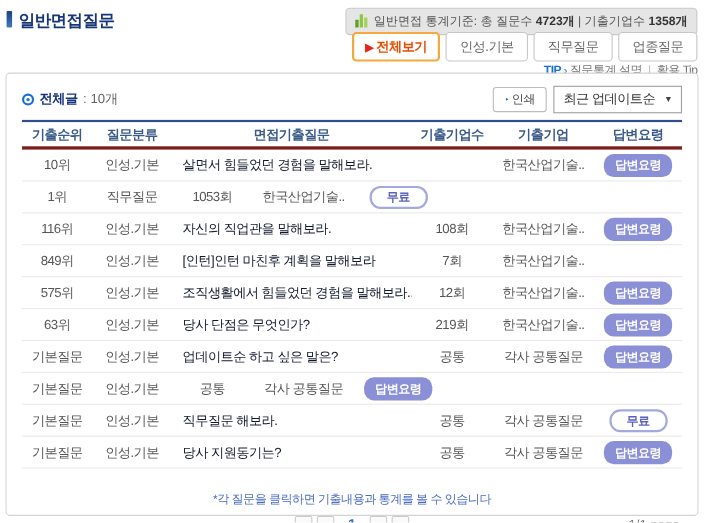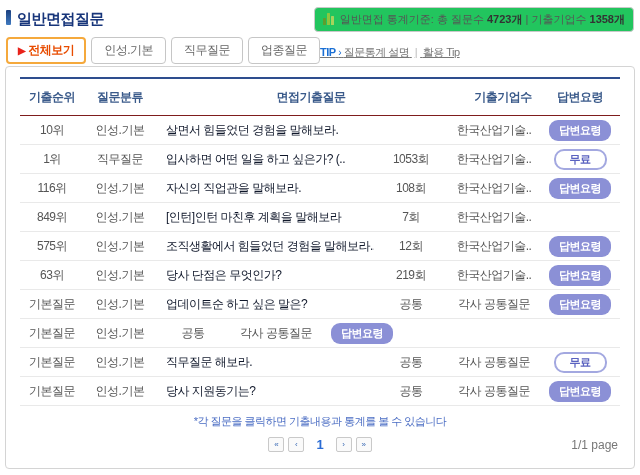--- a/index.html
+++ b/index.html
@@ -4,30 +4,30 @@
 <style>
   * { margin:0; padding:0; box-sizing:border-box; }
   html,body { width:640px; height:475px; background:#fff; font-family:"Liberation Sans","DejaVu Sans",sans-serif; overflow:hidden; }
   .page { width:640px; height:475px; position:relative; background:#fff; }
 
   
   .top-header { display:flex; justify-content:space-between; align-items:center; padding:6px 6px 0 6px; height:32px; }
   .title-wrap { display:flex; align-items:flex-start; gap:6px; }
   .title-bar { width:5px; height:15px; background:linear-gradient(180deg,#1b3f7e,#3f7ac0); border-radius:1px; }
   .page-title { font-size:15px; font-weight:bold; color:#17357a; letter-spacing:-0.5px; }
-  .stats-box { display:flex; align-items:center; gap:6px; border:1px solid #c9c9c9; border-radius:4px; padding:4px 8px; font-size:11px; color:#555; background:#22c55e; }
+  .stats-box { display:flex; align-items:center; gap:6px; border:1px solid #c9c9c9; border-radius:4px; padding:4px 8px; font-size:11px; color:#555; background:#e5e5e5; }
   .bar-icon { display:flex; align-items:flex-end; gap:1px; height:12px; }
   .bar-icon i { display:block; width:3px; border-radius:0.5px; }
   .bar-icon .b1 { height:7px; background:#5e9e2e; }
   .bar-icon .b2 { height:12px; background:#8dc63f; }
   .bar-icon .b3 { height:9px; background:#a6d35c; }
   .stats-num { font-weight:bold; color:#333; }
 
   
-  .tabs-row { display:flex; justify-content:flex-start; align-items:flex-end; padding:8px 6px 0 6px; height:32px; }
+  .tabs-row { display:flex; justify-content:center; align-items:flex-end; padding:8px 6px 0 6px; height:32px;flex-direction:column; }
   .tabs { display:flex; gap:5px; }
   .tab { font-size:12px; padding:4px 12px; border:1px solid #c6c6c6; border-radius:4px; background:#fff; color:#666; cursor:pointer; letter-spacing:-0.5px; white-space:nowrap; }
   .tab.active { border:2px solid #f5a93c; color:#e84c00; font-weight:bold; padding:3px 10px; }
   .tab.active .tab-arrow { color:#e8221a; font-size:10px; margin-right:3px; }
   .tip-area { font-size:11px; color:#777; padding-bottom:4px; letter-spacing:-0.5px; white-space:nowrap;text-decoration:underline; }
   .tip-label { color:#1a6fd4; font-weight:bold; }
   .tip-arrow { color:#1a6fd4; font-size:10px; }
   .tip-sep { color:#bbb; margin:0 3px; }
 
   
@@ -41,36 +41,36 @@
   .total-label { font-weight:bold; color:#17357a; letter-spacing:-0.5px; }
   .total-count { color:#666; }
   .toolbar-right { display:flex; align-items:center; gap:6px; }
   .print-btn { display:flex; align-items:center; gap:3px; border:1px solid #bdbdbd; border-radius:3px; background:#fff; font-size:11px; color:#444; padding:3px 10px; cursor:pointer; letter-spacing:-0.5px; }
   .print-arrow { color:#1a6fd4; font-size:9px; }
   .sort-select { display:flex; align-items:center; gap:8px; border:1px solid #9f9f9f; background:#fff; font-size:12px; color:#333; padding:3px 8px; cursor:pointer; letter-spacing:-0.5px; }
   .sort-caret { font-size:8px; color:#444; }
 
   
   .q-table { width:100%; }
-  .t-head { display:flex; align-items:center; border-top:2px solid #2e4e8e; border-bottom:1px solid #7f1d1d; height:39px; font-size:12px; font-weight:bold; color:#3a5a8a; letter-spacing:-0.5px; }
+  .t-head { display:flex; align-items:center; border-top:2px solid #2e4e8e; border-bottom:3px solid #7f1d1d; height:27px; font-size:12px; font-weight:bold; color:#3a5a8a; letter-spacing:-0.5px; }
   .t-row { display:flex; align-items:center; border-bottom:1px solid #e9e9e9; height:29px; font-size:12px; color:#555; letter-spacing:-0.5px; cursor:pointer; }
   .c-rank { width:64px; text-align:center; flex-shrink:0; }
   .c-cat { width:72px; text-align:center; flex-shrink:0; }
   .c-question { flex:1; text-align:left; padding-left:10px; overflow:hidden; white-space:nowrap; }
   .t-head .c-question { text-align:center; padding-left:0; }
   .c-count { width:74px; text-align:center; flex-shrink:0; }
   .c-company { width:92px; text-align:center; flex-shrink:0; overflow:hidden; white-space:nowrap; }
   .c-action { width:80px; text-align:center; flex-shrink:0; }
   .t-row .c-question { color:#0f172a; }
 
   .btn-answer { display:inline-block; background:#8b90d6; color:#fff; font-size:11px; font-weight:bold; border:none; border-radius:9px; padding:3px 10px; cursor:pointer; letter-spacing:-0.5px; }
   .btn-free { display:inline-block; background:#fff; color:#5a62c0; font-size:11px; font-weight:bold; border:2px solid #a3a8e0; border-radius:10px; padding:1px 14px; cursor:pointer; letter-spacing:-0.5px; }
 
   
-  .foot-note { text-align:center; font-size:11px; color:#4a6cc3; margin-top:8px; letter-spacing:-0.5px; }
+  .foot-note { text-align:center; font-size:11px; color:#4a6cc3; margin-top:20px; letter-spacing:-0.5px; }
   .foot-row { position:relative; margin-top:8px; height:18px; }
   .pagination { position:absolute; left:0; right:0; display:flex; justify-content:center; align-items:center; gap:4px; }
   .pg-btn { width:16px; height:15px; border:1px solid #c9c9c9; background:#fafafa; border-radius:2px; font-size:8px; color:#3a6ab5; display:flex; align-items:center; justify-content:center; cursor:pointer; line-height:1; }
   .pg-current { font-size:13px; font-weight:bold; color:#2b6cd4; margin:0 8px; }
   .page-info { position:absolute; right:2px; top:1px; font-size:12px; color:#777; }
 </style>
 </head>
 <body>
 
 <div class="page">
@@ -101,42 +101,59 @@
       <span class="tip-label">TIP</span>
       <span class="tip-arrow">›</span>
       <span>질문통계 설명</span>
       <span class="tip-sep">|</span>
       <span>활용 Tip</span>
     </div>
   </div>
 
   <div class="container">
 
+    <div class="toolbar">
+      <div class="total-wrap">
+        <span class="total-icon"></span>
+        <span class="total-label">전체글</span>
+        <span class="total-count">: 10개</span>
+      </div>
+      <div class="toolbar-right">
+        <button class="print-btn">
+          <span class="print-arrow">‣</span>
+          <span>인쇄</span>
+        </button>
+        <div class="sort-select">
+          <span>최근 업데이트순</span>
+          <span class="sort-caret">▼</span>
+        </div>
+      </div>
+    </div>
 
     <div class="q-table">
       <div class="t-head">
         <span class="c-rank">기출순위</span>
         <span class="c-cat">질문분류</span>
         <span class="c-question">면접기출질문</span>
         <span class="c-count">기출기업수</span>
+        <span class="c-company">기출기업</span>
         <span class="c-action">답변요령</span>
       </div>
       <div id="table-body">
   <div class="t-row">
     <span class="c-rank">10위</span>
     <span class="c-cat">인성.기본</span>
     <span class="c-question">살면서 힘들었던 경험을 말해보라.</span>
     <span class="c-company">한국산업기술..</span>
     <span class="c-action"><button class="btn-answer">답변요령</button></span>
   </div>
 
   <div class="t-row">
     <span class="c-rank">1위</span>
     <span class="c-cat">직무질문</span>
-    <span class="c-question">입사하면 어떤 일을 하고 싶은가? (..</span>
     <span class="c-count">1053회</span>
     <span class="c-company">한국산업기술..</span>
     <span class="c-action"><button class="btn-free">무료</button></span>
   </div>
 
   <div class="t-row">
     <span class="c-rank">116위</span>
     <span class="c-cat">인성.기본</span>
     <span class="c-question">자신의 직업관을 말해보라.</span>
     <span class="c-count">108회</span>

